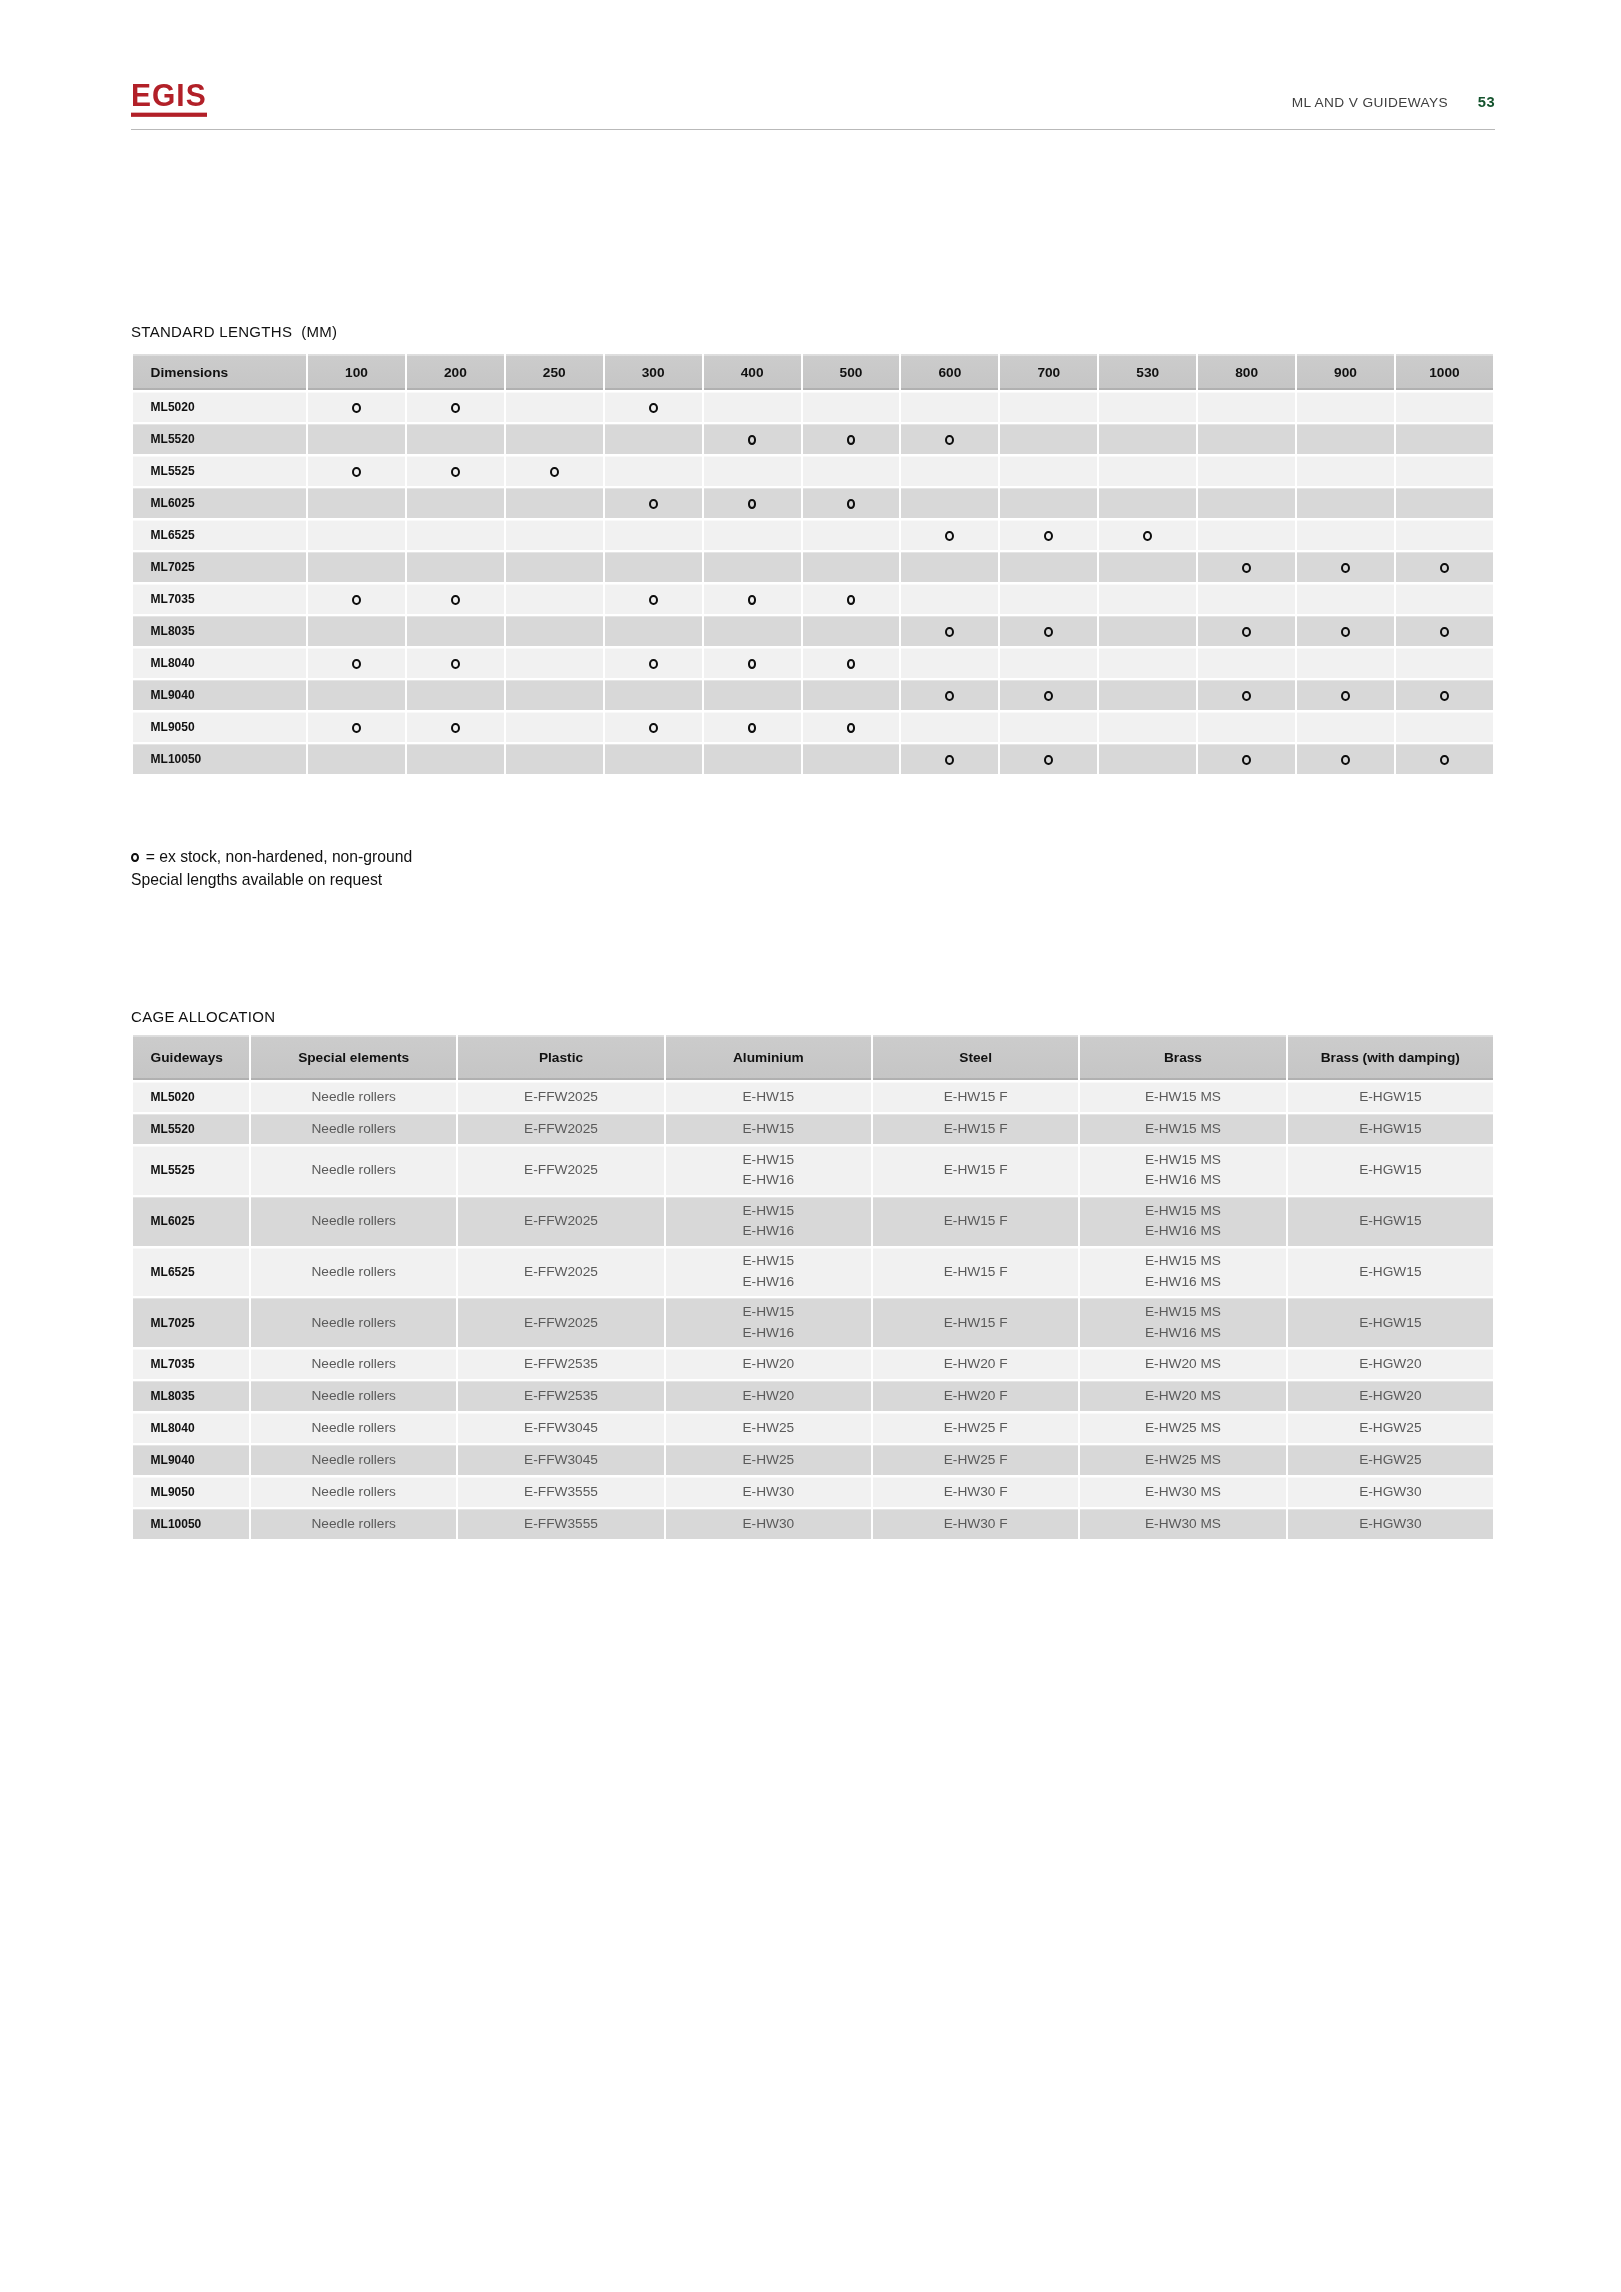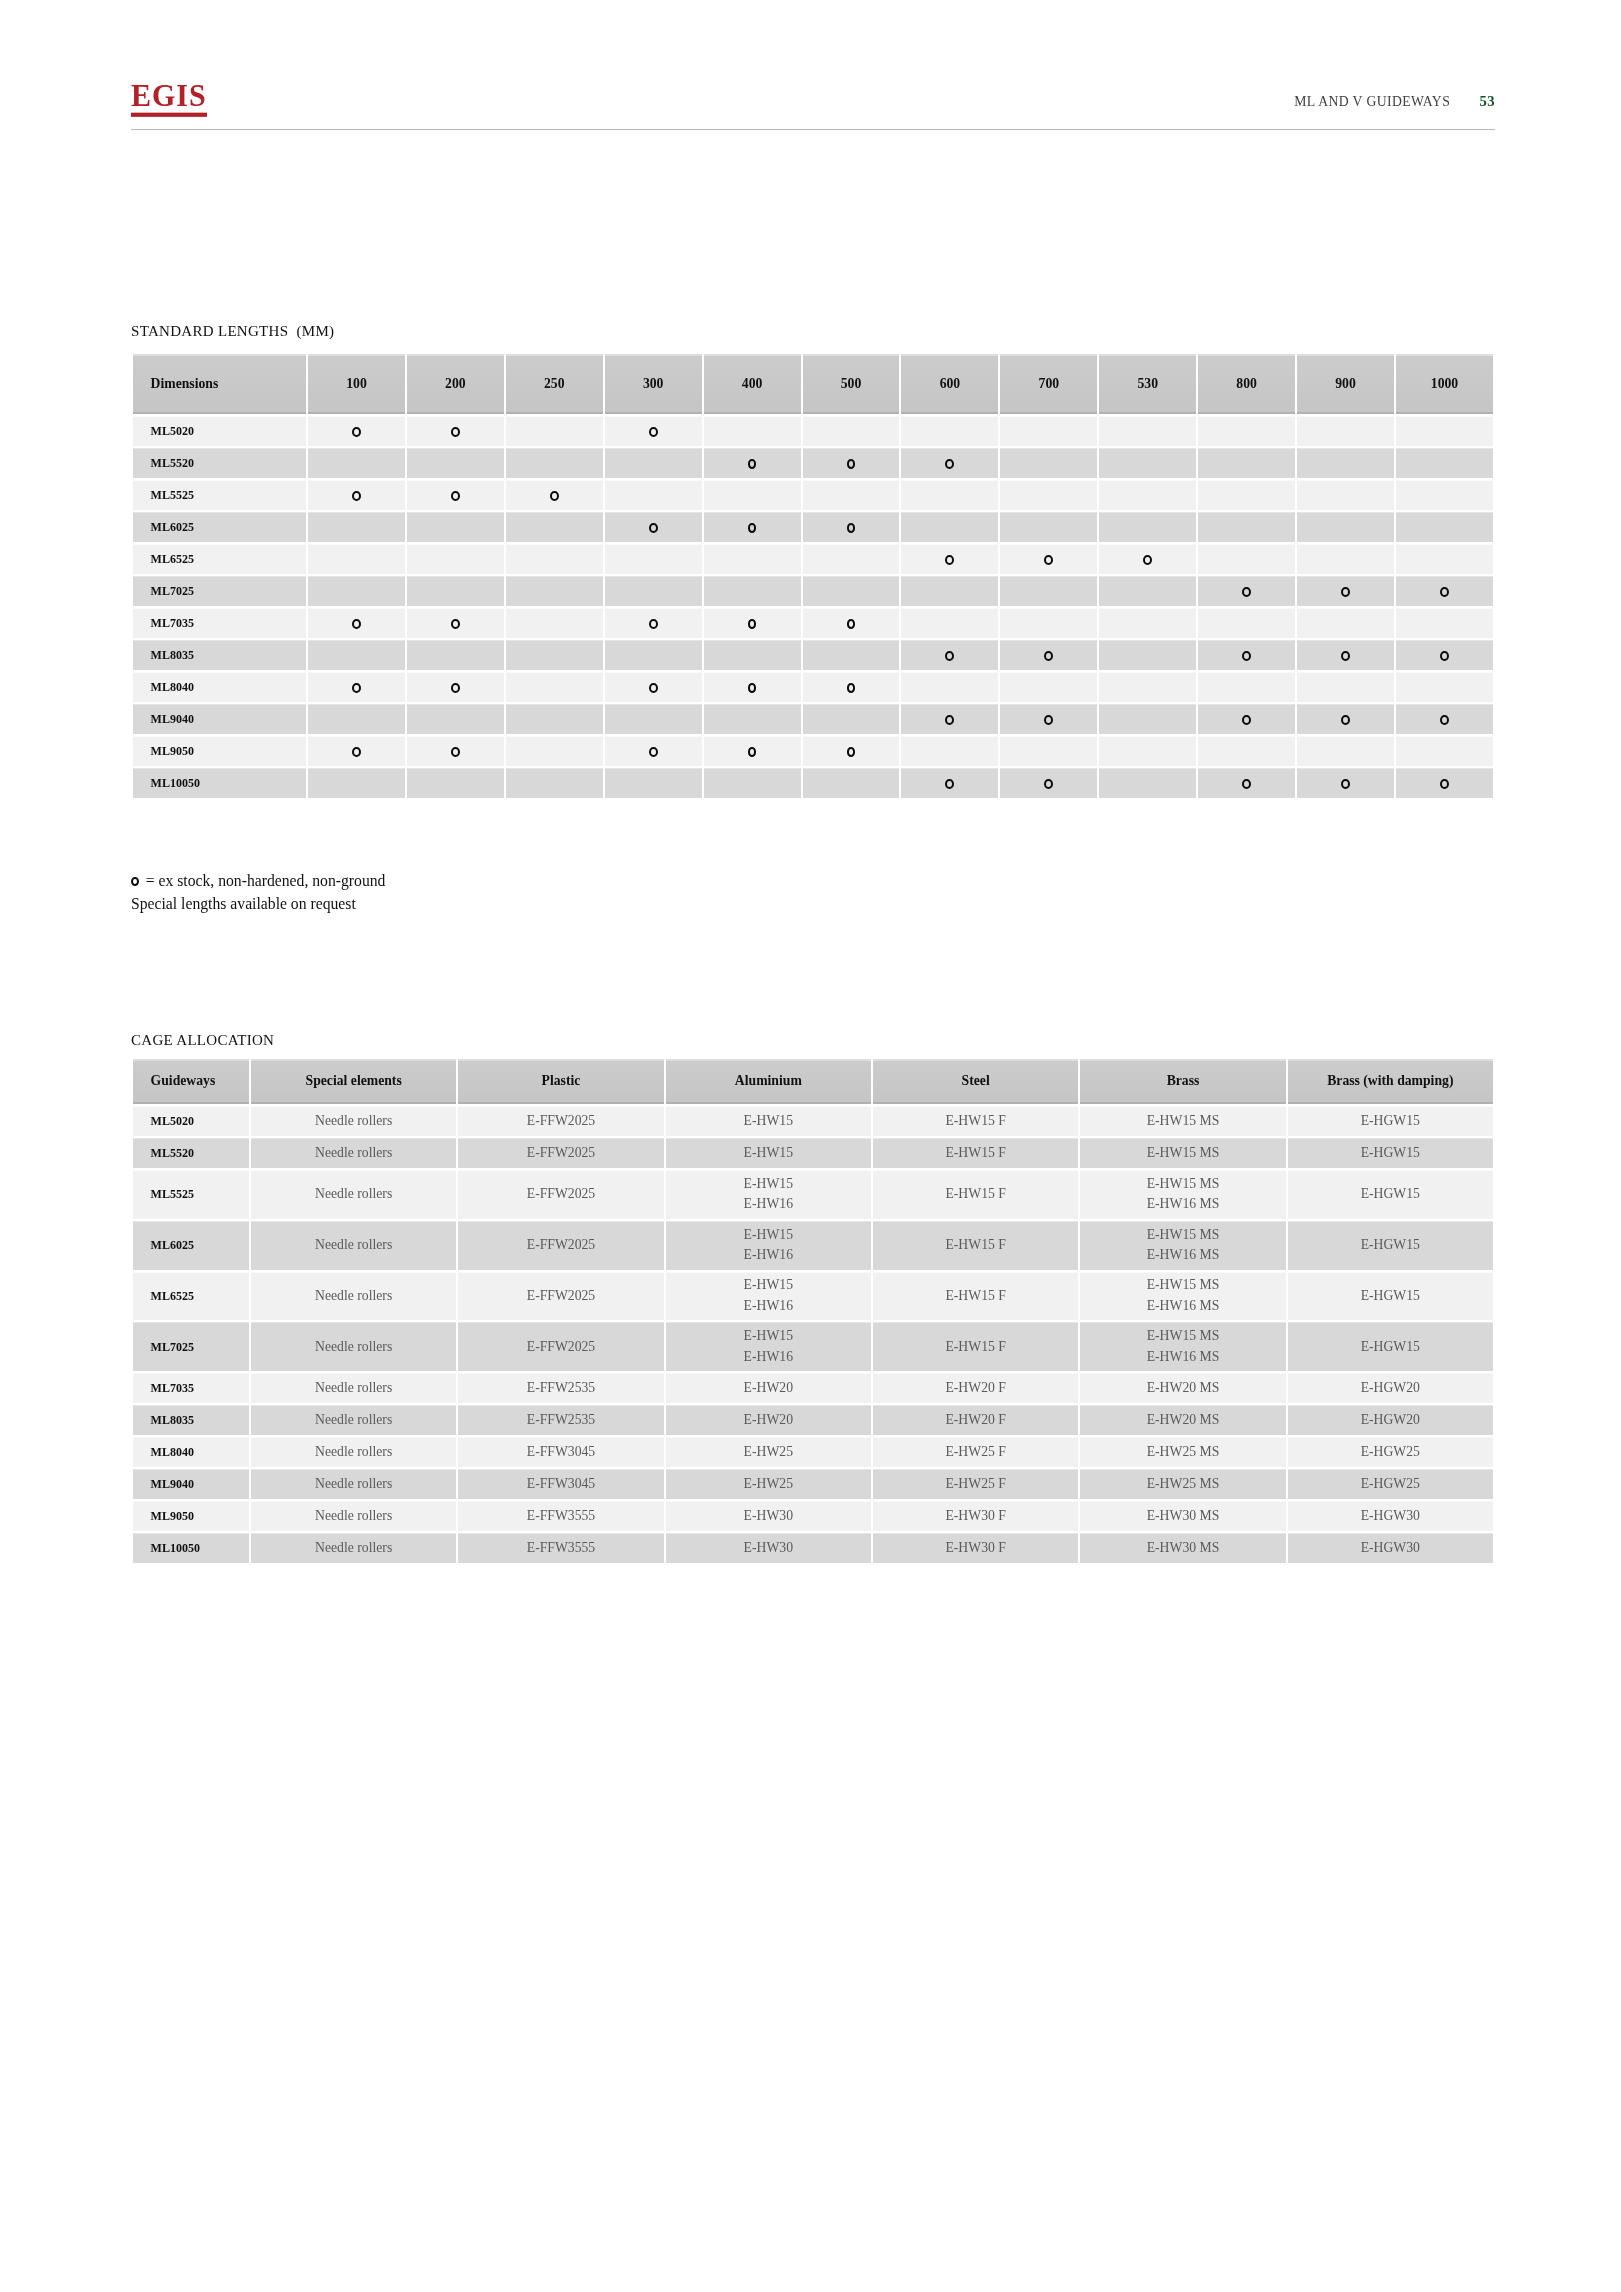--- a/index.html
+++ b/index.html
@@ -3,21 +3,21 @@
 <meta charset="utf-8">
 <style>
   * { margin:0; padding:0; box-sizing:border-box; }
   html,body { background:#ffffff; }
   body {
     width:1621px; height:2293px;
     font-family:"Liberation Sans", sans-serif;
     color:#1a1a1a;
     position:relative;
   }
-  .content { width:1364px; margin-left:131px;font-family:Liberation Serif, serif; }
+  .content { width:1364px; margin-left:131px; }
 
   
   .page-header {
     display:flex; justify-content:space-between; align-items:flex-end;
     padding-top:82px;
   }
   .logo {
     color:#b22028; font-weight:bold; font-size:30px; letter-spacing:1px;
     line-height:0.9; display:inline-block;
     border-bottom:4.9px solid #b22028; padding-bottom:2.9px;
@@ -36,21 +36,21 @@
   #cage-title { margin-top:116px; margin-bottom:8px; }
 
   
   table { border-collapse:separate; border-spacing:2.9px; table-layout:fixed; width:1364px; }
   th, td { overflow:hidden; }
   th {
     background:linear-gradient(#cccccc,#c5c5c5);
     box-shadow:inset 0 2px 0 rgba(255,255,255,0.35), inset 0 -2px 0 rgba(0,0,0,0.10);
     font-size:13.7px; font-weight:bold; color:#111; text-align:center;
   }
-  #std-table th { height:60px; }
+  #std-table th { height:36px; }
   #cage-table th { height:45px; }
   th.left, td.label { text-align:left; padding-left:17.6px; }
   td { text-align:center; vertical-align:middle; font-size:13.7px; color:#5a5a5a; }
   #std-table td { height:30px; }
   #cage-table td { height:30px; padding-top:3.9px; padding-bottom:3.9px; }
   tr.light td { background:#f1f1f1; box-shadow:inset 0 1px 0 rgba(255,255,255,0.6); }
   tr.dark td  { background:#d8d8d8; box-shadow:inset 0 1px 0 rgba(255,255,255,0.35); }
   td.label { font-weight:bold; color:#111; font-size:12px; }
 
   

